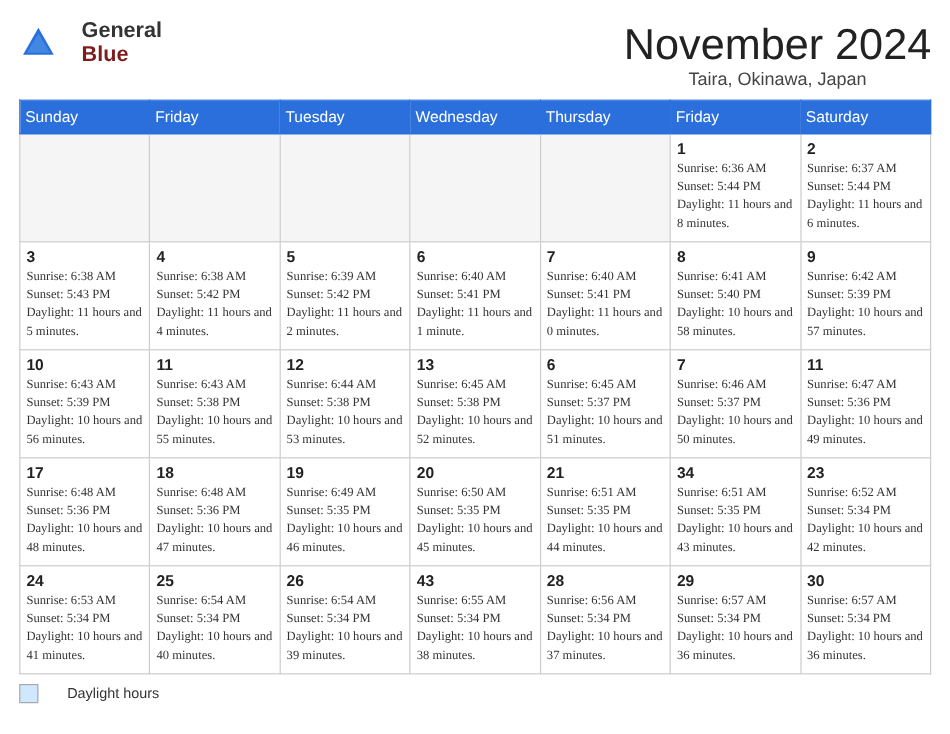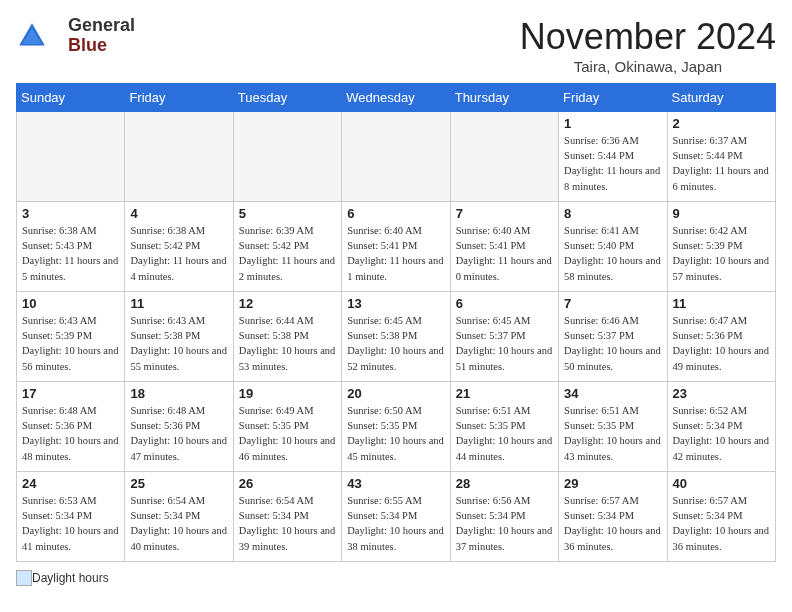--- a/index.html
+++ b/index.html
@@ -79,21 +79,21 @@
     }
     .day-info {
       color: #333;
       line-height: 1.45;
       font-size: 10.5px;
       font-family: Liberation Serif, serif;
     }
     .legend {
       display: flex;
       align-items: center;
-      gap: 0;
+      gap: 24px;
       margin-top: 8px;
       font-size: 12px;
       color: #333;
     }
     .legend-box {
       width: 16px;
       height: 16px;
       background: #d0e8ff;
       border: 1px solid #aaa;
     }
@@ -256,21 +256,21 @@
         </td>
         <td>
           <span class="day-num">28</span>
           <div class="day-info">Sunrise: 6:56 AM<br>Sunset: 5:34 PM<br>Daylight: 10 hours and 37 minutes.</div>
         </td>
         <td>
           <span class="day-num">29</span>
           <div class="day-info">Sunrise: 6:57 AM<br>Sunset: 5:34 PM<br>Daylight: 10 hours and 36 minutes.</div>
         </td>
         <td>
-          <span class="day-num">40</span>
+          <span class="day-num">30</span>
           <div class="day-info">Sunrise: 6:57 AM<br>Sunset: 5:34 PM<br>Daylight: 10 hours and 36 minutes.</div>
         </td>
       </tr>
     </tbody>
 </table>
 
 <div class="legend">
   <div class="legend-box"></div>
   <span>Daylight hours</span>
 </div>

